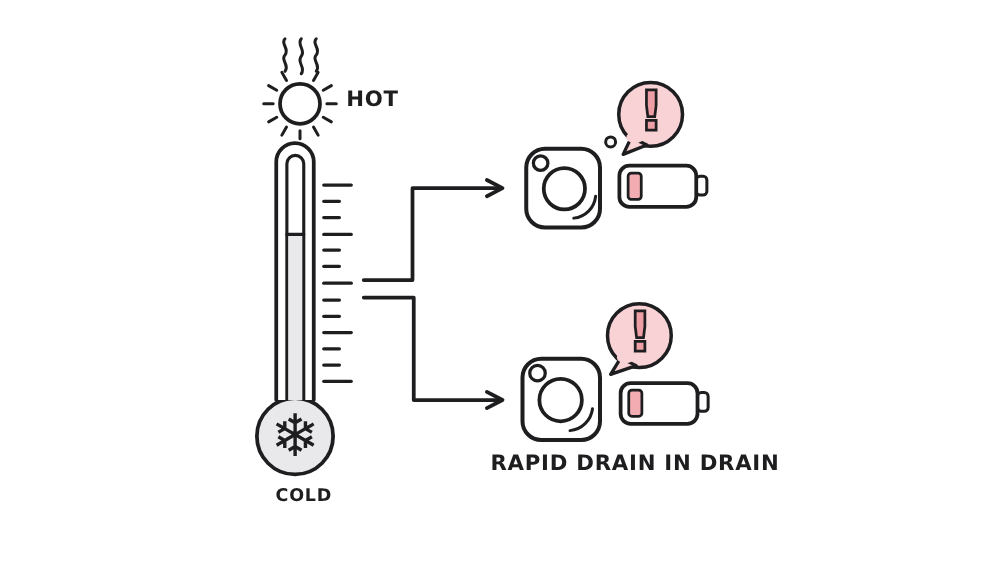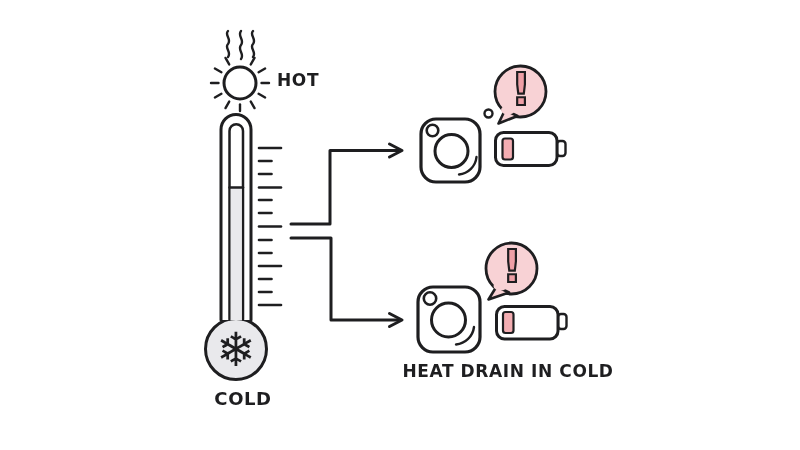--- a/index.html
+++ b/index.html
@@ -19,21 +19,21 @@
   .fp  { fill:var(--pink); stroke:var(--ink); stroke-linecap:round; stroke-linejoin:round; }
   .fpn { fill:var(--pink); }
   .fb  { fill:var(--bar); stroke:var(--ink); }
   
   .label {
     position:absolute; color:var(--ink); font-weight:bold; white-space:nowrap;
     letter-spacing:0.6px; line-height:1;
   }
   .cx { transform:translateX(-50%); }
   .hot-label   { left:277px; top:72px;  font-size:17px; }
-  .cold-label  { left:243px; top:390px; font-size:18px; }
+  .cold-label  { left:243px; top:390px; font-size:14px; }
   .heat-branch { left:507px; top:193px; font-size:17px; }
   .cold-branch { left:508px; top:363px; font-size:17px; }
   .bang {
     position:absolute; transform:translate(-50%,-50%);
     font-weight:bold; font-size:44px; line-height:1;
     color:var(--alert); -webkit-text-stroke:2.2px var(--ink);
   }
   .bang-heat { left:521px; top:90px; }
   .bang-cold { left:512px; top:267px; }
   .snowflake {
@@ -138,14 +138,14 @@
     </g>
   </svg>
 
   <div class="label hot-label">HOT</div>
   <div class="label cold-label cx">COLD</div>
   <div class="snowflake">❄</div>
 
   <div class="bang bang-heat">!</div>
   <div class="bang bang-cold">!</div>
 
-  <div class="label cold-branch cx">HEAT DRAIN IN COLD</div>
+  <div class="label cold-branch cx">RAPID DRAIN IN DRAIN</div>
 </div>
 
 </body></html>

